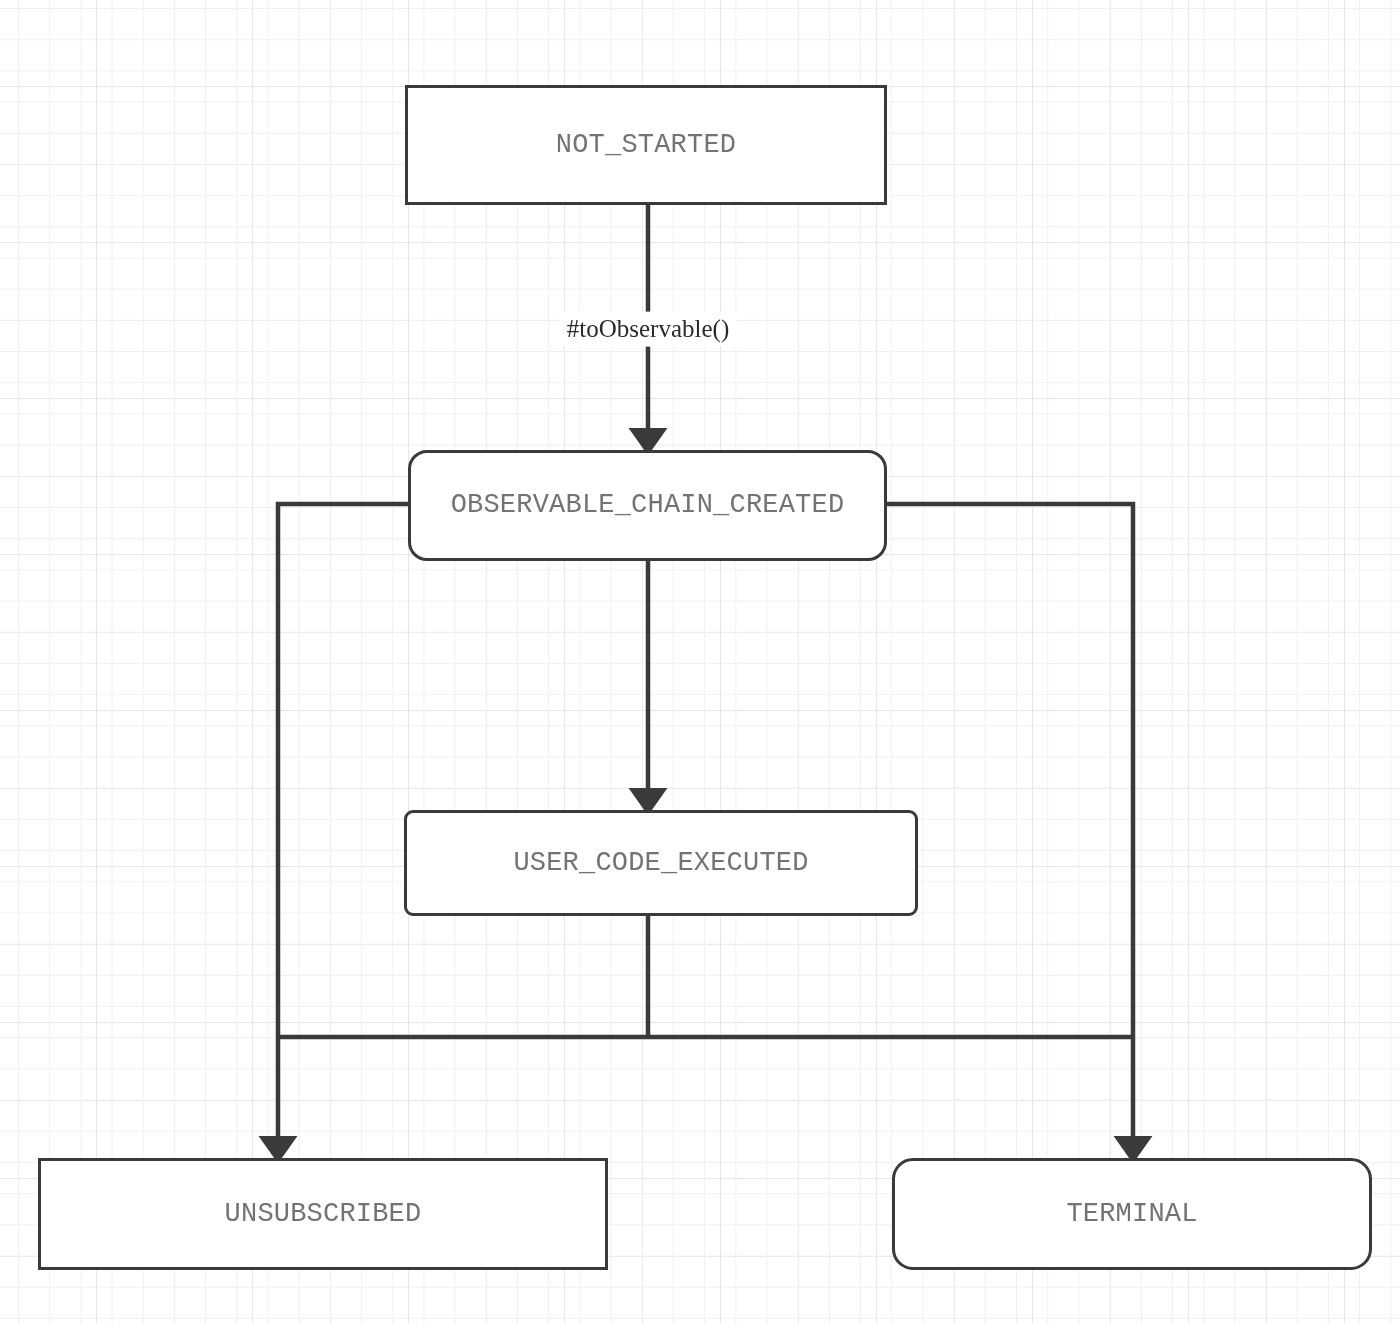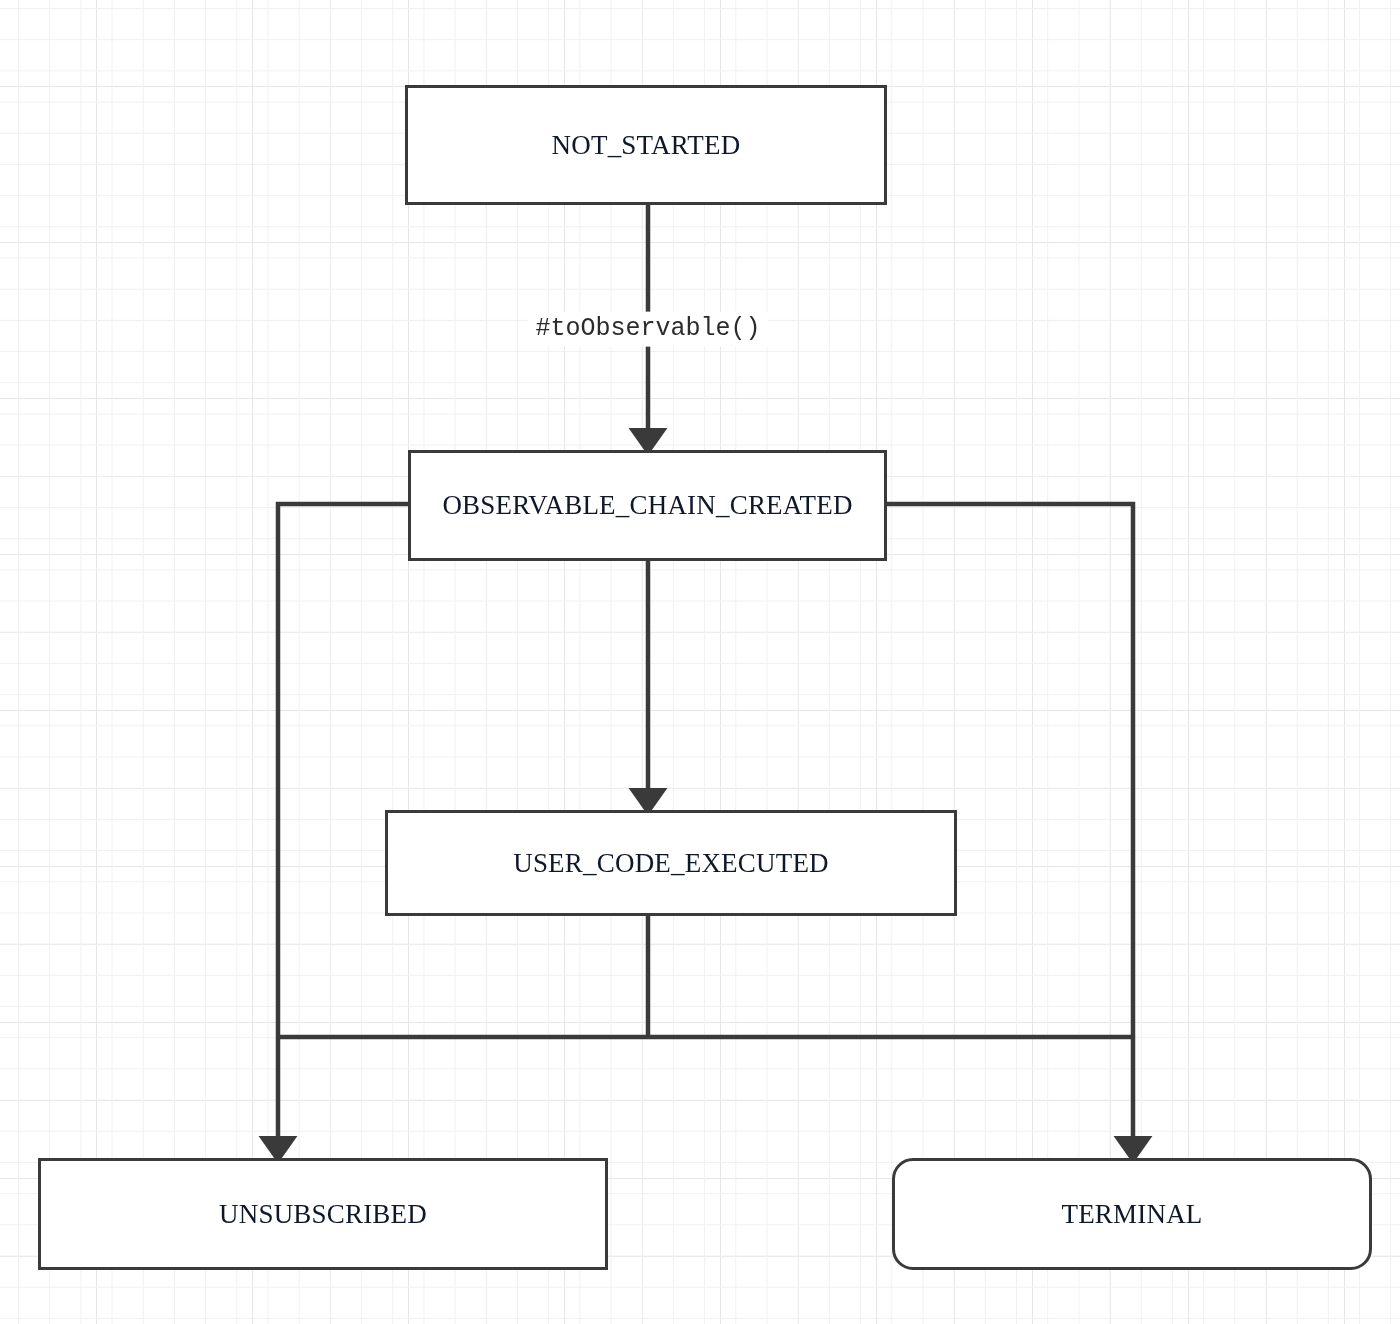--- a/index.html
+++ b/index.html
@@ -42,31 +42,31 @@
   .node {
     position: absolute;
     box-sizing: border-box;
     background: #ffffff;
     border: 3px solid #3a3a3a;
     display: flex;
     align-items: center;
     justify-content: center;
   }
   .node-label {
-    font-family: Liberation Serif, serif;
+    font-family: Liberation Mono, monospace;
     font-size: 27px;
-    color: #0f172a;
+    color: #737373;
     letter-spacing: 0.2px;
     white-space: nowrap;
     line-height: 1;
   }
   .edge-label {
     position: absolute;
     background: #ffffff;
-    font-family: Liberation Mono, monospace;
+    font-family: Liberation Serif, serif;
     font-size: 25px;
     color: #2b2b2b;
     white-space: nowrap;
     padding: 3px 8px;
     line-height: 1.15;
     transform: translate(-50%, -50%);
     text-align: right;
   }
 </style>
 </head>
@@ -90,25 +90,25 @@
     <path d="M887,504 L1133,504 L1133,1140" stroke="#3a3a3a" stroke-width="4.5" fill="none" marker-end="url(#ah)"></path>
 
     <path d="M648,916 L648,1037" stroke="#3a3a3a" stroke-width="4.5" fill="none"></path>
     <path d="M278,1037 L1133,1037" stroke="#3a3a3a" stroke-width="4.5" fill="none"></path>
   </svg>
 
   <div class="node" style="left:405px; top:85px; width:482px; height:120px;">
     <span class="node-label">NOT_STARTED</span>
   </div>
 
-  <div class="node" style="left:408px; top:450px; width:479px; height:111px;">
+  <div class="node" style="left:408px; top:450px; width:479px; height:111px;border-radius:19px;">
     <span class="node-label">OBSERVABLE_CHAIN_CREATED</span>
   </div>
 
-  <div class="node" style="left:385px; top:810px; width:572px; height:106px;">
+  <div class="node" style="left:404px; top:810px; width:514px; height:106px;border-radius:9px;">
     <span class="node-label">USER_CODE_EXECUTED</span>
   </div>
 
   <div class="node" style="left:38px; top:1158px; width:570px; height:112px;">
     <span class="node-label">UNSUBSCRIBED</span>
   </div>
 
   <div class="node" style="left:892px; top:1158px; width:480px; height:112px;border-radius:21px;">
     <span class="node-label">TERMINAL</span>
   </div>

